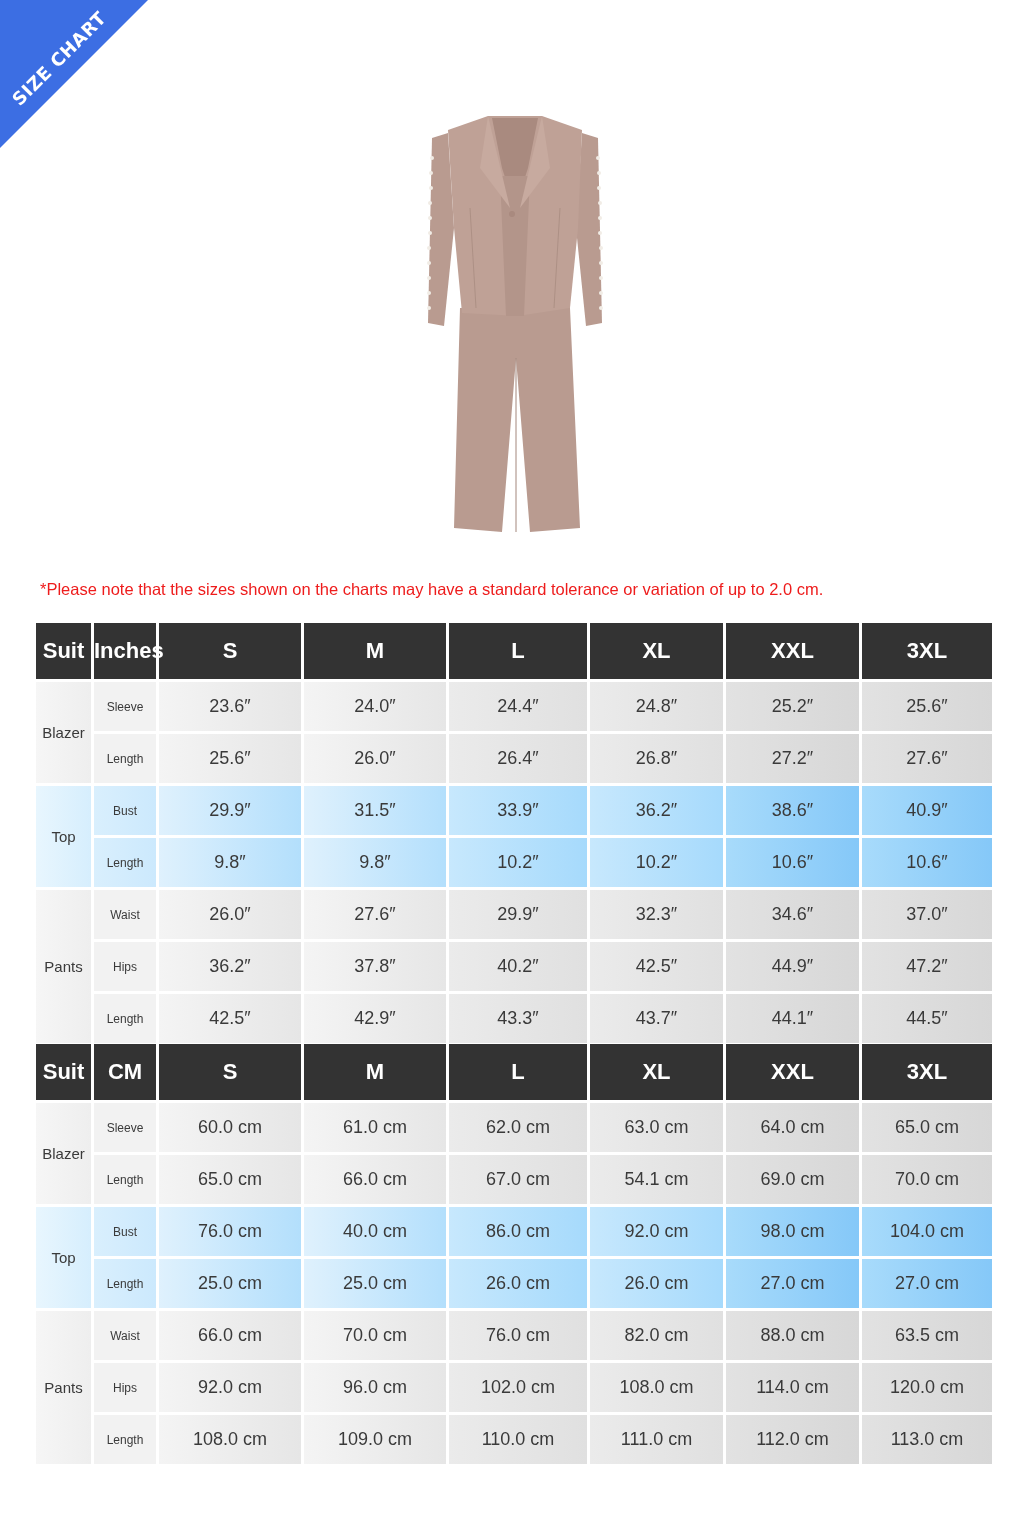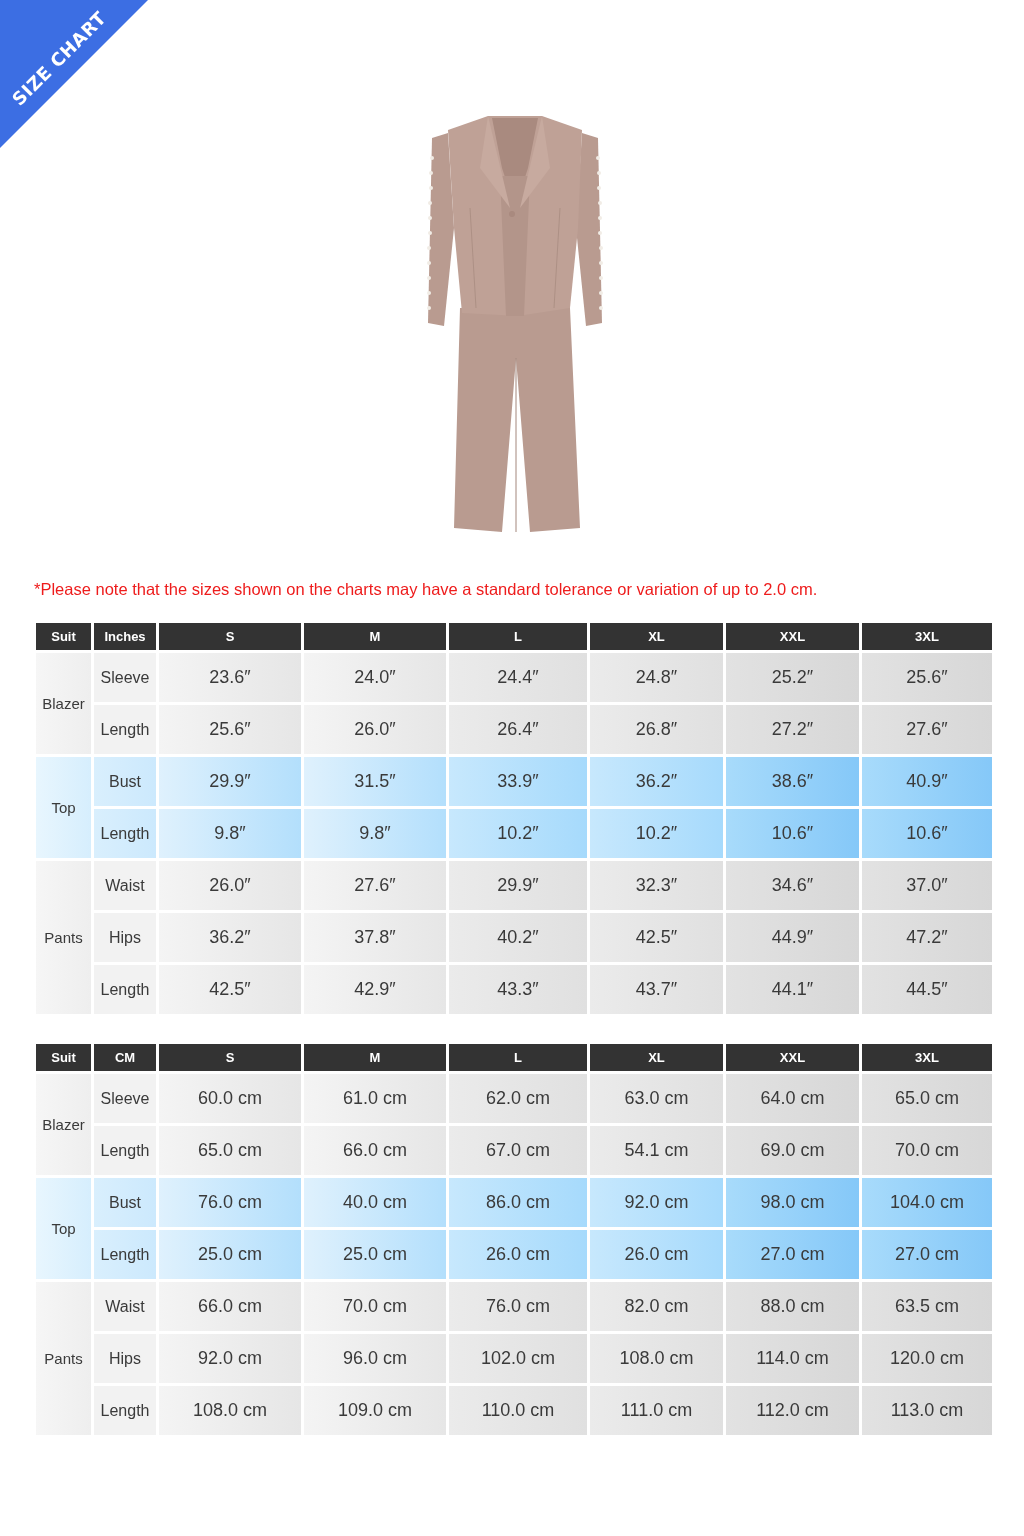--- a/index.html
+++ b/index.html
@@ -18,40 +18,40 @@
     text-align: center; white-space: nowrap;
     font-family: "DejaVu Sans", sans-serif;
   }
 
   
   .product {
     position: absolute; left: 410px; top: 108px; width: 210px; height: 432px;
   }
 
   .note {
-    position: absolute; left: 34px; top: 580px;
+    position: absolute; left: 40px; top: 580px;
     color: #ee1c1c; font-size: 16.5px; white-space: nowrap;
   }
 
   table.size-table {
     position: absolute; left: 33px; width: 959px;
     border-collapse: separate; border-spacing: 3px;
     table-layout: fixed;
   }
   table.size-table.inches { top: 620px; }
   table.size-table.cm { top: 1041px; }
 
   .size-table th {
-    background: #333333; color: #fff; height: 27px;
-    font-size: 13px; font-weight: bold; text-align: center;
+    background: #333333; color: #fff; height: 56px;
+    font-size: 22px; font-weight: bold; text-align: center;
   }
   .size-table td {
     height: 49px; text-align: center; font-size: 18px; color: #3a3a3a;
   }
-  .size-table td.meas { font-size: 16px; color: #3a3a3a; }
+  .size-table td.meas { font-size: 12px; color: #3a3a3a; }
   .size-table td.group { font-size: 15px; color: #3a3a3a; }
 
   tr.g-gray td { background: linear-gradient(90deg, #f4f4f4, #e6e6e6); }
   tr.g-gray td.group { background: linear-gradient(90deg, #f6f6f6, #eeeeee); }
   tr.g-blue td { background: linear-gradient(90deg, #dff1fd, #b3dffc); }
   tr.g-blue td.group { background: linear-gradient(90deg, #e8f6fe, #d6eefd); }
 
   
   tr.g-gray td.c5, tr.g-gray td.c6 { background: linear-gradient(90deg, #e2e2e2, #d7d7d7); }
   tr.g-gray td.c3, tr.g-gray td.c4 { background: linear-gradient(90deg, #ebebeb, #e0e0e0); margin-left: 8px; }

